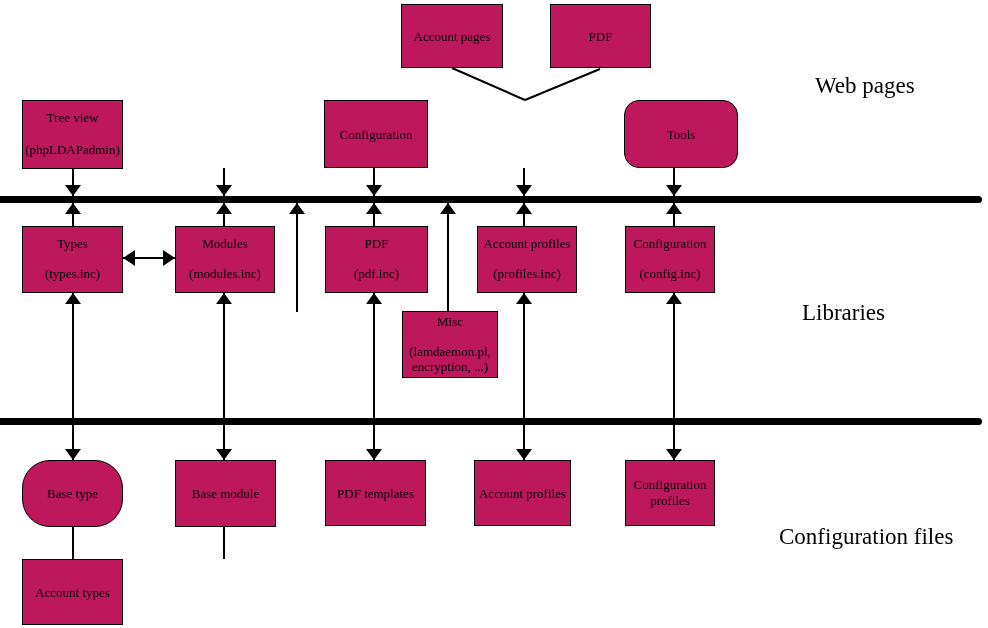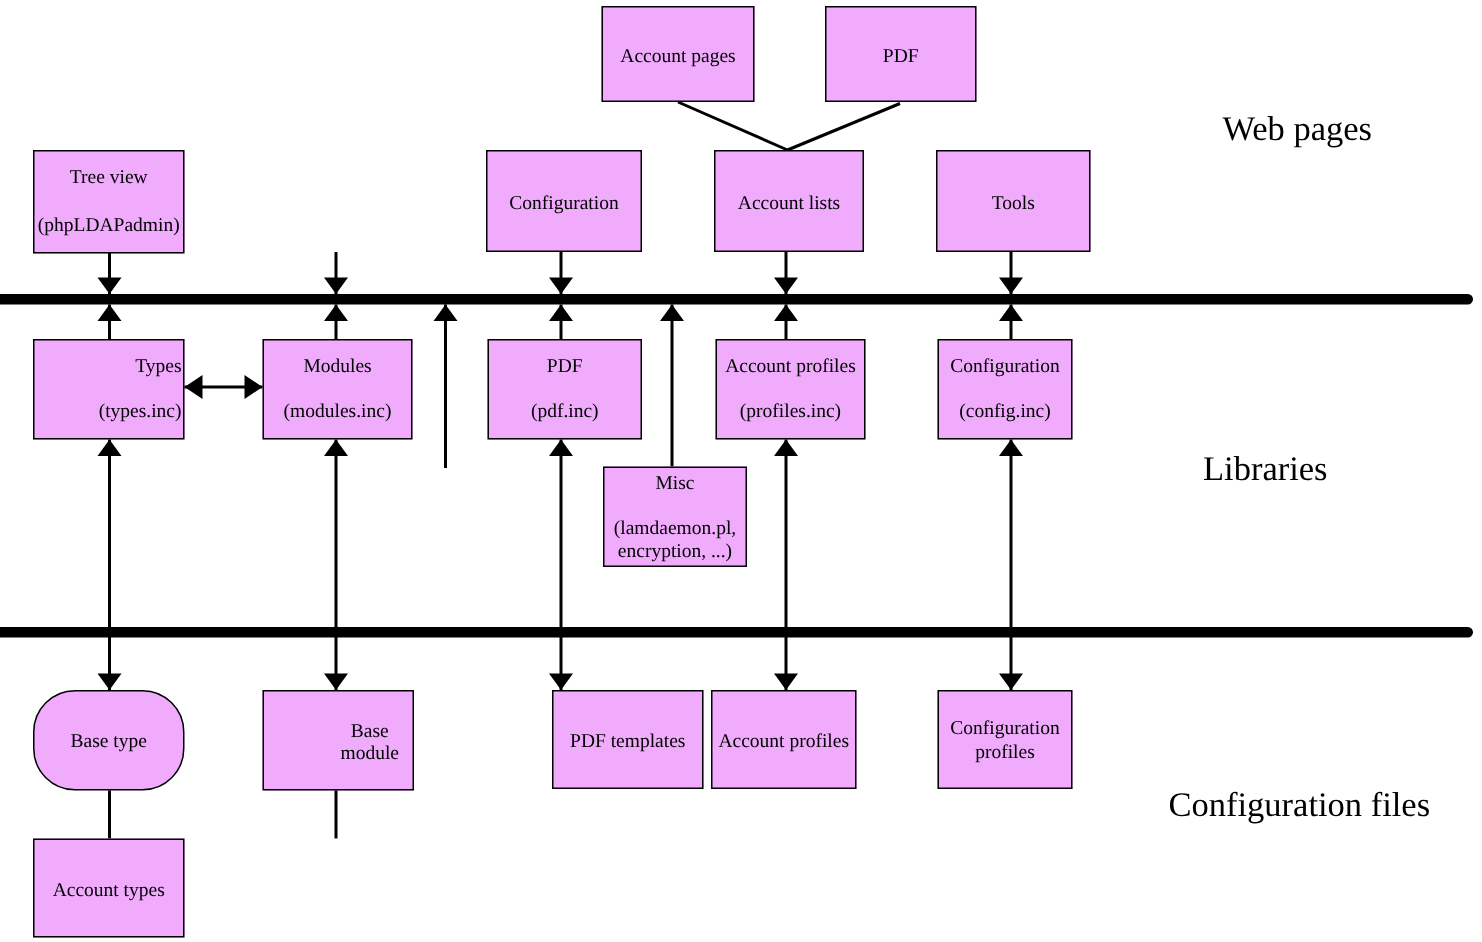--- a/index.html
+++ b/index.html
@@ -1,21 +1,21 @@
 <!DOCTYPE html>
 <html><head>
 <meta charset="utf-8">
 <style>
   html,body { margin:0; padding:0; background:#ffffff; }
   #canvas {
     position:relative; width:988px; height:628px; background:#ffffff;
     font-family:"Liberation Serif", serif; color:#000000; overflow:hidden;
   }
   .box {
-    position:absolute; border:1px solid #000000; background:#f0abfc;
+    position:absolute; border:1px solid #000000; background:#be185d;
     box-sizing:border-box; display:flex; flex-direction:column;
     align-items:center; justify-content:center; text-align:center;
     font-size:13px; line-height:15px;
   }
   .box.two { justify-content:space-between; padding:9px 1px 11px 1px; }
   .box.tight2 { line-height:16px; }
   .box.misc { justify-content:space-between; padding:2px 1px 3px 1px; }
   .box.misc .grp { line-height:15px; }
   .hbar {
     position:absolute; left:0; width:982px; height:7px; background:#000000;
@@ -48,24 +48,21 @@
     <line x1="160" y1="3" x2="85" y2="34" stroke="#000000" stroke-width="2"></line>
   </svg>
 
   <div class="box two" style="left:22px; top:100px; width:101px; height:69px;">
     <span>Tree view</span>
     <span>(phpLDAPadmin)</span>
   </div>
   <div class="box" style="left:324px; top:100px; width:104px; height:68px;">
     <span>Configuration</span>
   </div>
-  <div class="box" style="left:476px; top:100px; width:100px; height:68px;">
-    <span>Account lists</span>
-  </div>
-  <div class="box" style="left:624px; top:100px; width:103px; height:68px;">
+  <div class="box" style="left:624px; top:100px; width:114px; height:68px;border-radius:15px;">
     <span>Tools</span>
   </div>
 
   <div class="layer-label" style="left:815px; top:73px;">Web pages</div>
 
   <div class="vline" style="left:72px;  top:168px; height:28px;"></div>
   <div class="vline" style="left:223px; top:168px; height:28px;"></div>
   <div class="vline" style="left:373px; top:168px; height:28px;"></div>
   <div class="vline" style="left:523px; top:168px; height:28px;"></div>
   <div class="vline" style="left:673px; top:168px; height:28px;"></div>
@@ -86,21 +83,21 @@
   <div class="arr up" style="left:216px; top:203px;"></div>
   <div class="arr up" style="left:366px; top:203px;"></div>
   <div class="arr up" style="left:516px; top:203px;"></div>
   <div class="arr up" style="left:666px; top:203px;"></div>
 
   <div class="vline" style="left:296px; top:203px; height:109px;"></div>
   <div class="arr up" style="left:289px; top:203px;"></div>
   <div class="vline" style="left:447px; top:203px; height:108px;"></div>
   <div class="arr up" style="left:440px; top:203px;"></div>
 
-  <div class="box two" style="left:22px; top:226px; width:101px; height:67px;align-items:flex-end;">
+  <div class="box two" style="left:22px; top:226px; width:101px; height:67px;">
     <span>Types</span>
     <span>(types.inc)</span>
   </div>
   <div class="box two" style="left:175px; top:226px; width:100px; height:67px;">
     <span>Modules</span>
     <span>(modules.inc)</span>
   </div>
   <div class="box two" style="left:325px; top:226px; width:103px; height:67px;">
     <span>PDF</span>
     <span>(pdf.inc)</span>
@@ -142,24 +139,24 @@
   <div class="arr down" style="left:216px; top:449px;"></div>
   <div class="arr down" style="left:366px; top:449px;"></div>
   <div class="arr down" style="left:516px; top:449px;"></div>
   <div class="arr down" style="left:666px; top:449px;"></div>
 
   <div class="hbar" style="top:418px;"></div>
 
   <div class="box" style="left:22px; top:460px; width:101px; height:67px;border-radius:28px;">
     <span>Base type</span>
   </div>
-  <div class="box" style="left:175px; top:460px; width:101px; height:67px;padding-left:42px;">
+  <div class="box" style="left:175px; top:460px; width:101px; height:67px;">
     <span>Base module</span>
   </div>
-  <div class="box" style="left:325px; top:460px; width:101px; height:66px;margin-left:43px;">
+  <div class="box" style="left:325px; top:460px; width:101px; height:66px;">
     <span>PDF templates</span>
   </div>
   <div class="box" style="left:474px; top:460px; width:97px; height:66px;">
     <span>Account profiles</span>
   </div>
   <div class="box tight2" style="left:625px; top:460px; width:90px; height:66px;">
     <span>Configuration</span>
     <span>profiles</span>
   </div>
 

